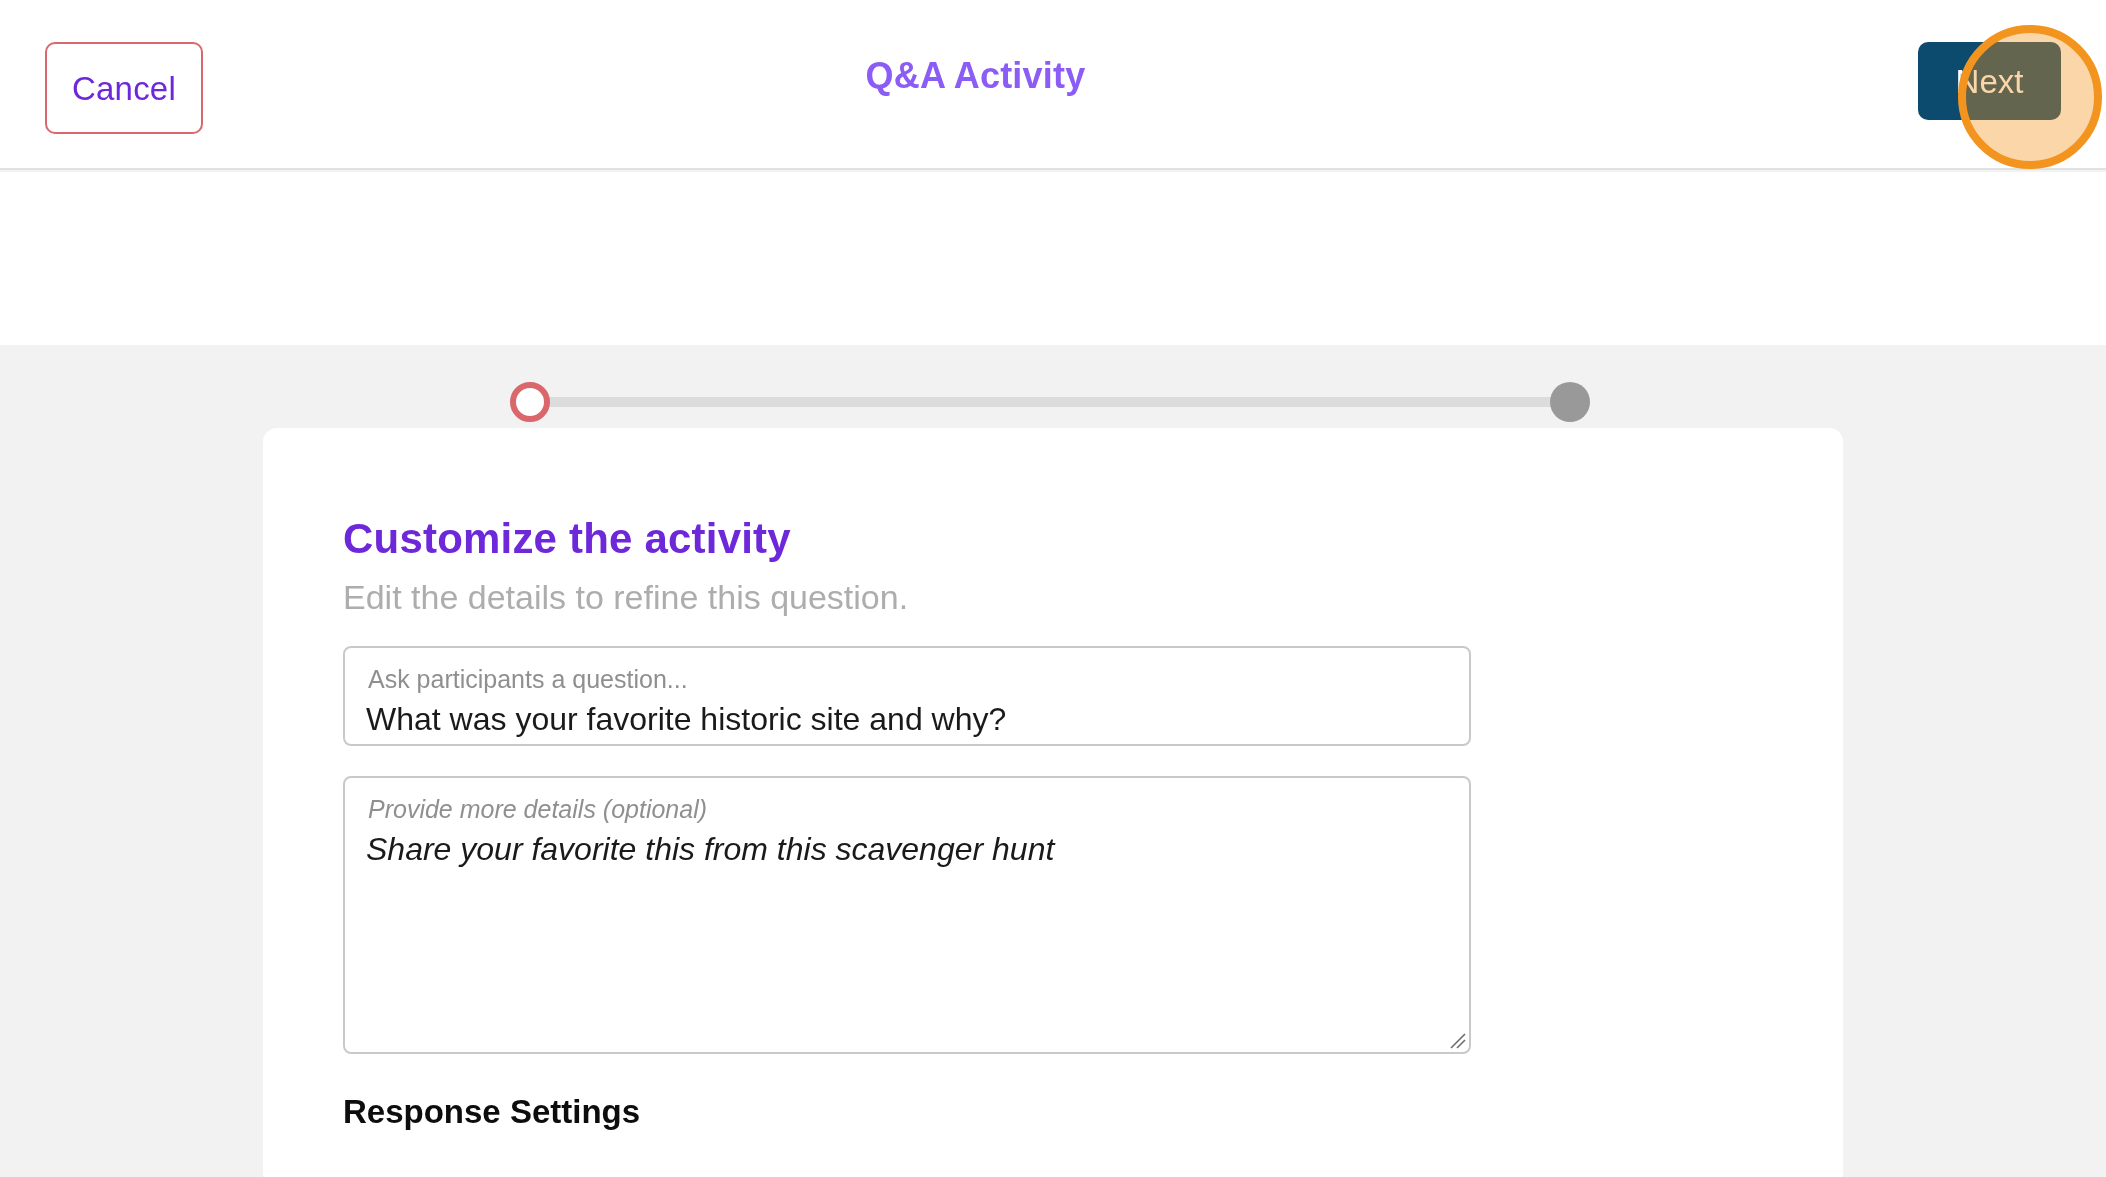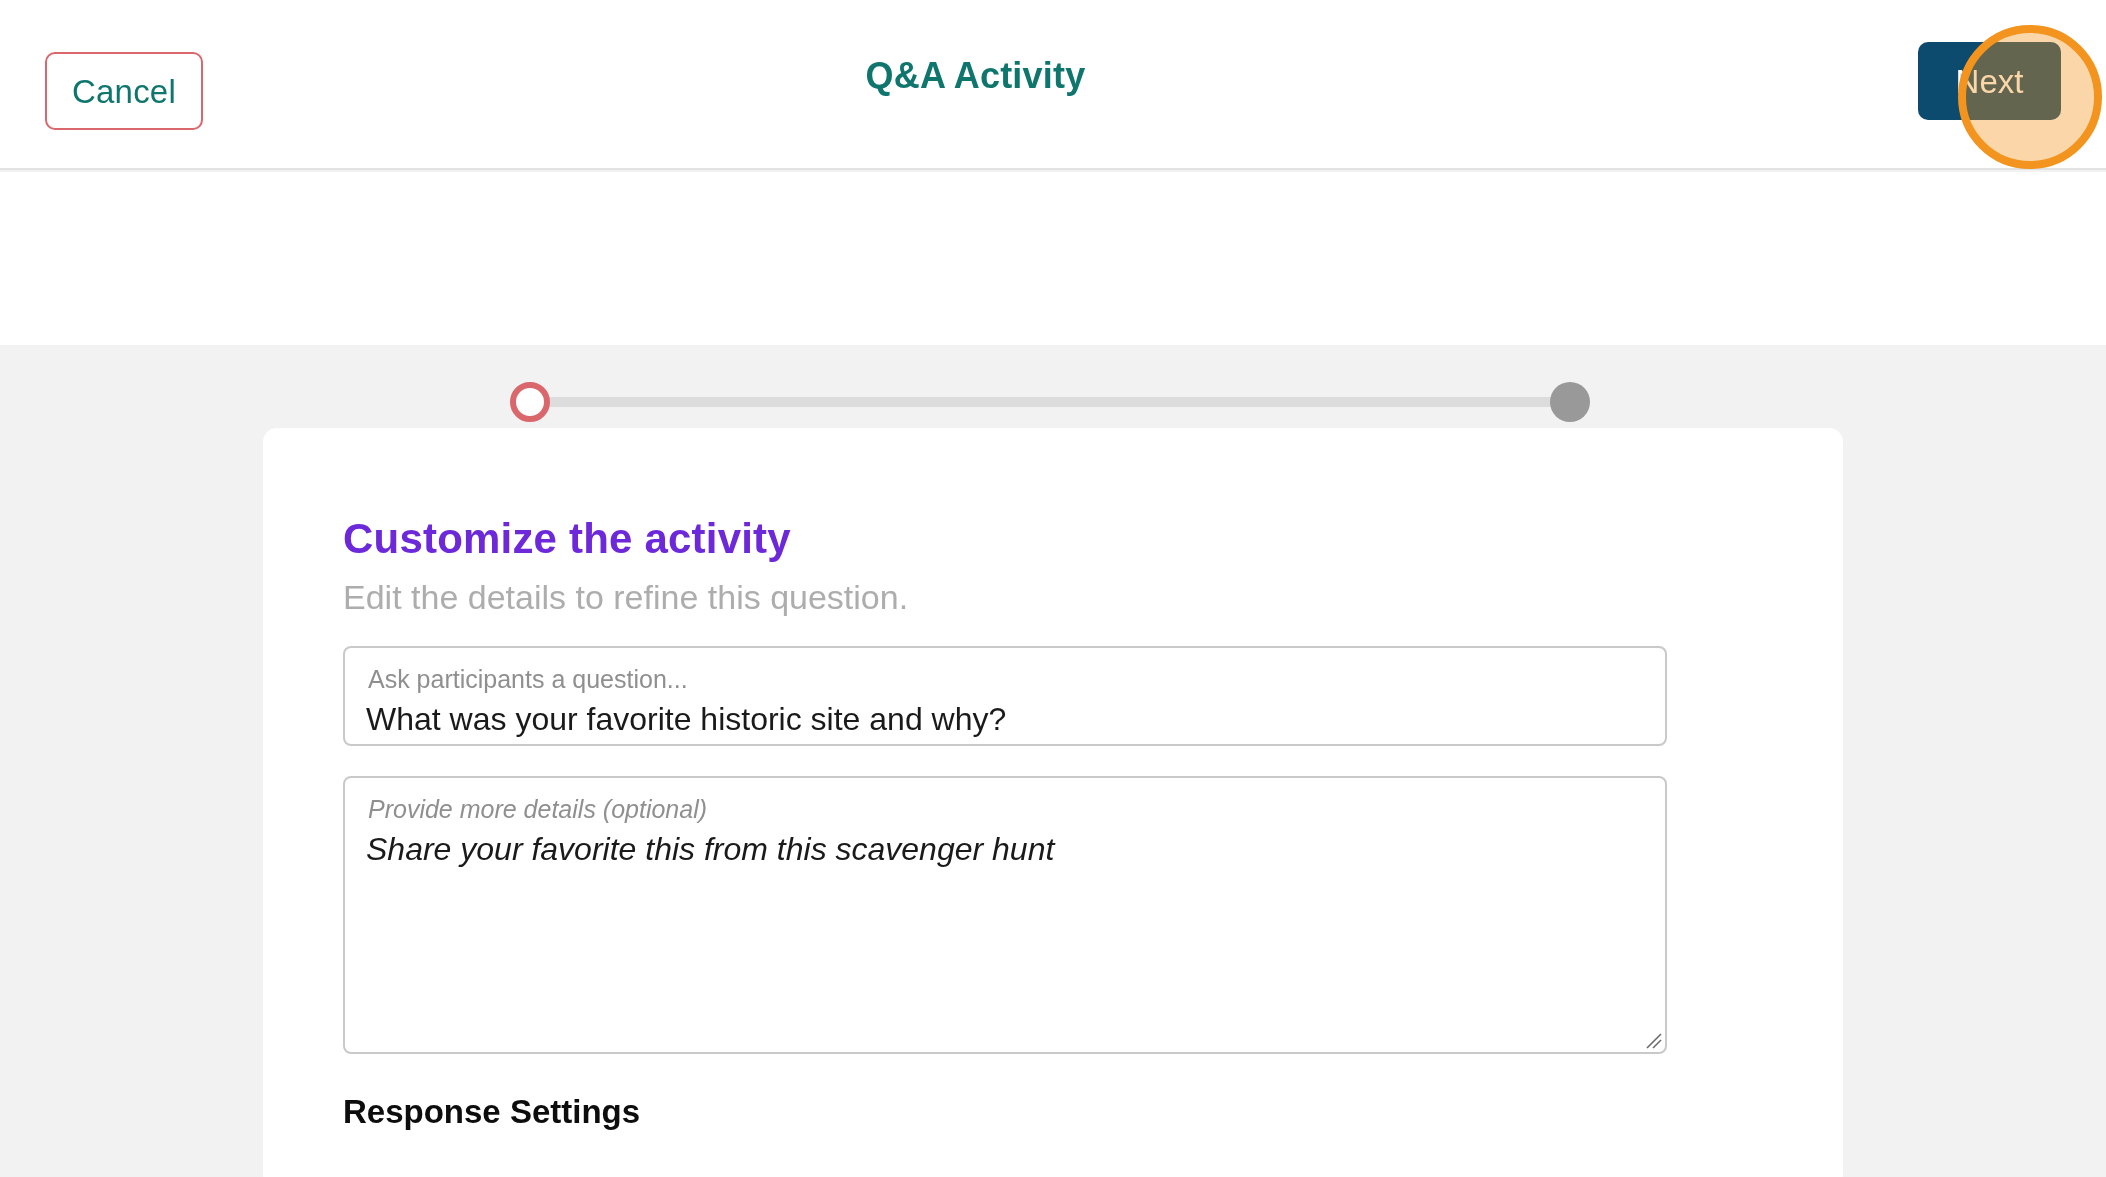--- a/index.html
+++ b/index.html
@@ -27,47 +27,47 @@
     top: 0; left: 0;
     width: 2106px;
     height: 170px;
     background: #ffffff;
     border-bottom: 2px solid #e2e2e2;
   }
 
   .cancel-button {
     position: absolute;
     left: 45px;
-    top: 52px;
+    top: 42px;
     width: 158px;
-    height: 78px;
+    height: 92px;
     border: 2px solid #d9676c;
     border-radius: 10px;
     background: #ffffff;
-    color: #0f766e;
+    color: #6d28d9;
     font-size: 33px;
     font-family: "Liberation Sans", sans-serif;
     font-weight: 400;
     letter-spacing: 0.2px;
     cursor: pointer;
     display: flex;
     align-items: center;
     justify-content: center;
     line-height: 1;
   }
 
   .topbar-title {
     position: absolute;
     left: 0;
     top: 58px;
     width: 1951px;
     text-align: center;
     font-size: 36px;
     font-weight: bold;
-    color: #0f766e;
+    color: #8b5cf6;
     letter-spacing: 0.2px;
     line-height: 1;
   }
 
   .next-button {
     position: absolute;
     left: 1918px;
     top: 42px;
     width: 143px;
     height: 78px;
@@ -192,21 +192,21 @@
     font-size: 34px;
     font-weight: 400;
     color: #adadad;
     line-height: 1;
   }
 
   
   .field {
     position: absolute;
     left: 80px;
-    width: 1324px;
+    width: 1128px;
     border: 2px solid #c9c9c9;
     border-radius: 8px;
     background: #ffffff;
     cursor: text;
   }
 
   .field-question { top: 218px; height: 100px; }
   .field-details  { top: 348px; height: 278px; font-style: italic; }
 
   .field-label {

